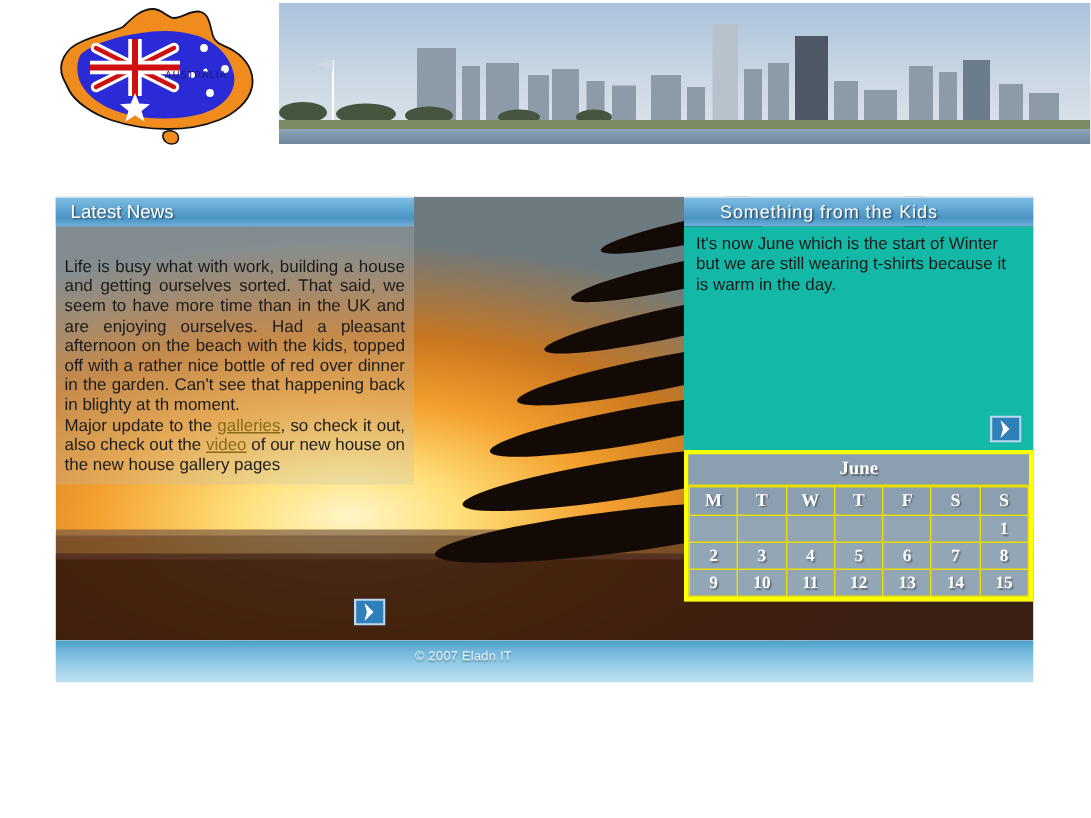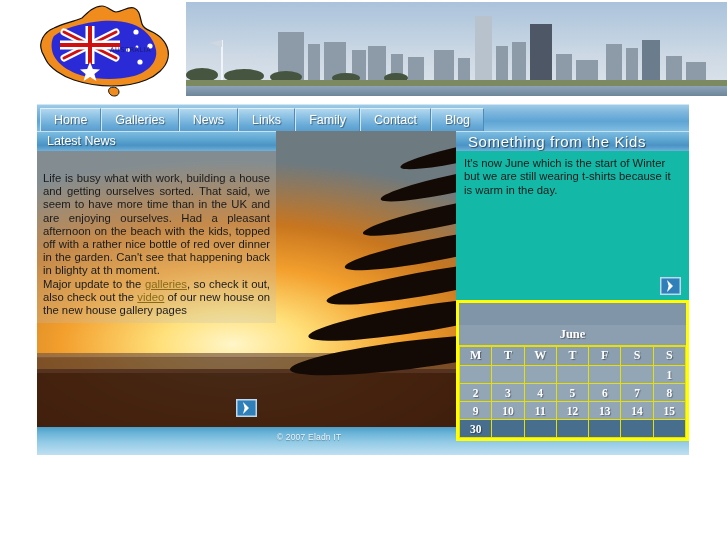--- a/index.html
+++ b/index.html
@@ -148,22 +148,22 @@
   
   .kids-panel {
     position: absolute;
     left: 419px; top: 0px;
     width: 233px;
     z-index: 5;
   }
   .kids-title {
     height: 19px;
     line-height: 19px;
-    padding-left: 12px;
-    font-size: 15px;
+    padding-left: 24px;
+    font-size: 12px;
     letter-spacing: 0.6px;
     color: #ffffff;
     text-shadow: 1px 1px 1px rgba(0,0,0,0.55);
     background: linear-gradient(to bottom, #7ebce0 0%, #5ea6d2 40%, #4a93c4 70%, #6fb0da 100%);
     border-top: 1px solid #c6e3f4;
   }
   .kids-body {
     position: relative;
     height: 144px;
     padding: 6px 8px 0 8px;
@@ -196,21 +196,20 @@
   table.cal caption {
     caption-side: top;
     font-size: 12.5px;
     font-weight: bold;
     font-family: "Liberation Serif", serif;
     color: #ffffff;
     text-shadow: 1px 1px 1px rgba(0,0,0,0.4);
     padding: 2px 0 3px 0;
     background: #8b9fb0;
     border-bottom: 1px solid #e8e000;
-    margin-top: 22px;
   }
   table.cal th {
     font-size: 12px;
     font-weight: bold;
     font-family: "Liberation Serif", serif;
     color: #ffffff;
     text-shadow: 1px 1px 1px rgba(0,0,0,0.4);
     background: #8b9fb0;
     border: 1px solid #e8e000;
     padding: 1px 0 2px 0;
@@ -318,31 +317,20 @@
           <ellipse cx="100" cy="75" rx="16" ry="6"></ellipse>
           <ellipse cx="160" cy="76" rx="14" ry="5"></ellipse>
           <ellipse cx="210" cy="76" rx="12" ry="5"></ellipse>
         </g>
         <rect x="0" y="78" width="541" height="6" fill="#7c8a62"></rect>
         <rect x="0" y="84" width="541" height="10" fill="url(#water)"></rect>
       </svg>
     </div>
   </div>
 
-  <div class="navbar">
-    <div class="navinner">
-      <div class="nav-item">Home</div>
-      <div class="nav-item">Galleries</div>
-      <div class="nav-item">News</div>
-      <div class="nav-item">Links</div>
-      <div class="nav-item">Family</div>
-      <div class="nav-item">Contact</div>
-      <div class="nav-item">Blog</div>
-    </div>
-  </div>
 
   <div class="content">
 
     <div class="bg-photo">
       <svg width="652" height="296" viewBox="0 0 652 296" xmlns="http://www.w3.org/2000/svg">
         <defs>
           <radialGradient id="sun" cx="0.30" cy="0.72" r="0.62">
             <stop offset="0%" stop-color="#fff6c8"></stop>
             <stop offset="18%" stop-color="#ffe07a"></stop>
             <stop offset="42%" stop-color="#f3a02e"></stop>
@@ -452,29 +440,20 @@
           </tr>
           <tr>
             <td>9</td>
             <td>10</td>
             <td>11</td>
             <td>12</td>
             <td>13</td>
             <td>14</td>
             <td>15</td>
           </tr>
-          <tr class="last">
-            <td>30</td>
-            <td></td>
-            <td></td>
-            <td></td>
-            <td></td>
-            <td></td>
-            <td></td>
-          </tr>
         </tbody>
       </table>
     </div>
 
     <div class="footer-strip">
       <div class="copyright">© 2007 Eladn IT</div>
     </div>
 
   </div>
 </div>

